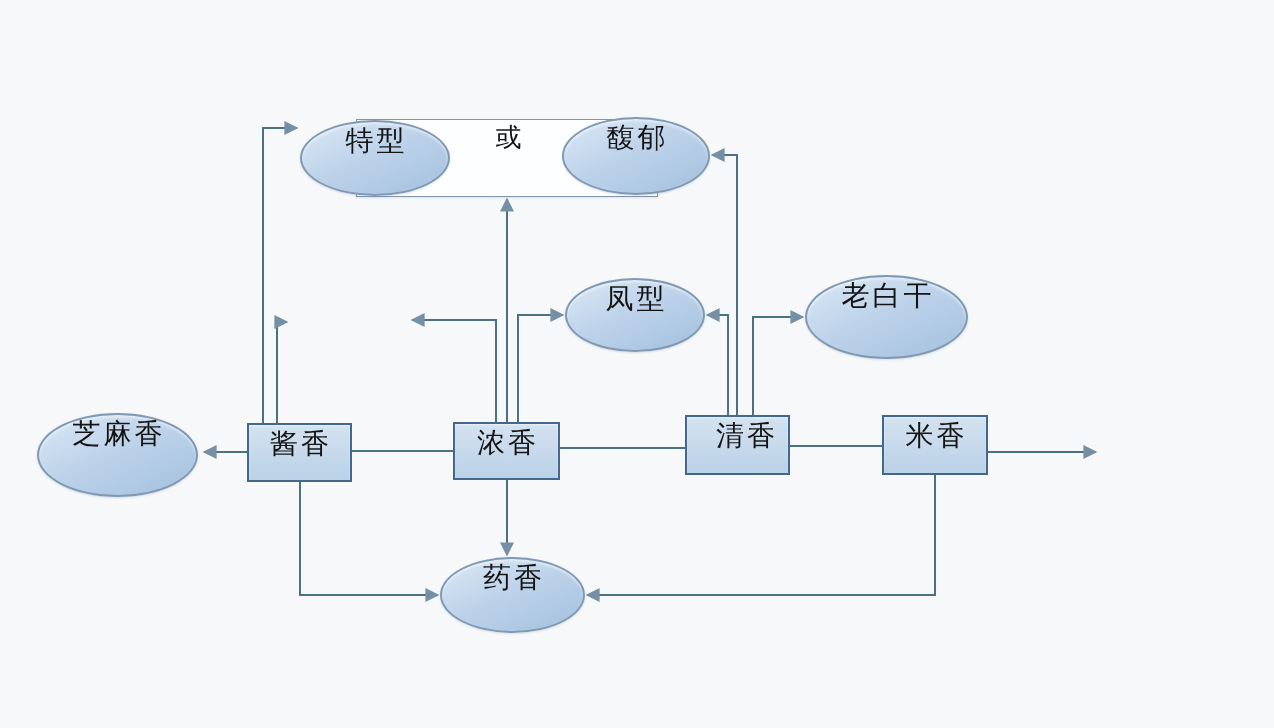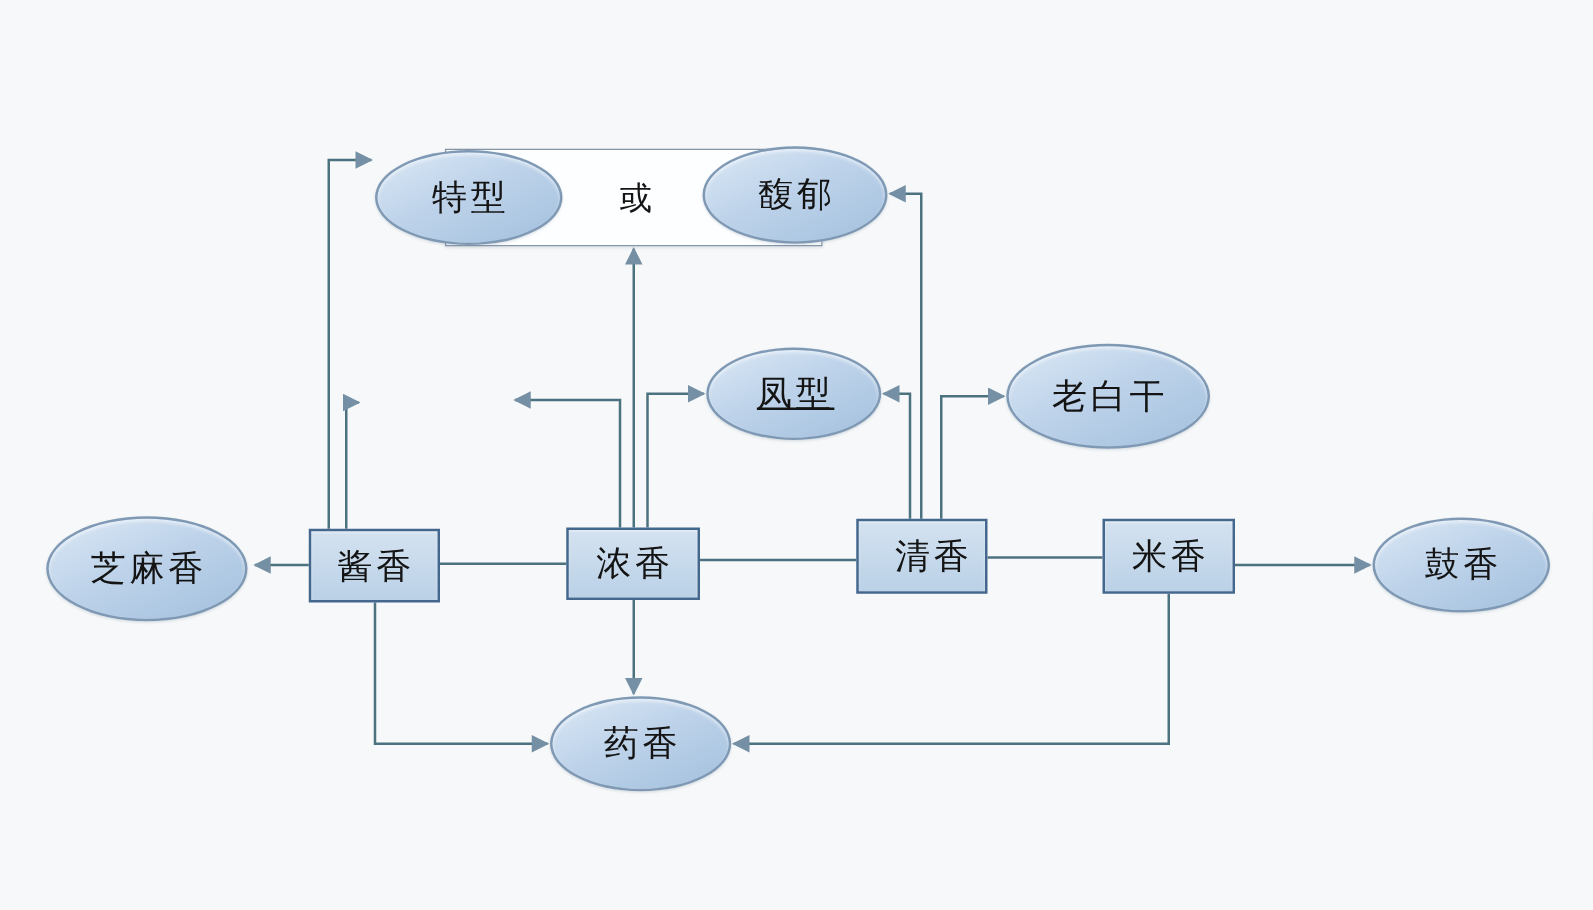--- a/index.html
+++ b/index.html
@@ -8,21 +8,21 @@
     position:relative;
     width:1274px;height:728px;
     margin:0 auto;
     background:#f6f8f9;
     overflow:hidden;
     font-family:"Liberation Sans","DejaVu Sans",sans-serif;
   }
   #edges{position:absolute;left:0;top:0;width:1274px;height:728px;}
   .node{
     position:absolute;
-    display:flex;align-items:center;justify-content:center;
+    display:flex;justify-content:center;
     box-sizing:border-box;
     color:#141414;
   }
   .node .label{
     font-size:28px;
     letter-spacing:3px;
     white-space:nowrap;
     text-indent:3px;
   }
   .node.ellipse{
@@ -73,40 +73,37 @@
 
 <div class="node group" style="left: 356px; top: 119px; width: 302px; height: 78px;">
       <span class="label">或</span>
     </div>
     <div class="node ellipse" style="left: 300px; top: 120px; width: 150px; height: 76px;">
       <span class="label">特型</span>
     </div>
     <div class="node ellipse" style="left: 562px; top: 117px; width: 148px; height: 78px;">
       <span class="label">馥郁</span>
     </div>
-    <div class="node ellipse" style="left: 565px; top: 278px; width: 140px; height: 74px; text-decoration: underline;">
+    <div class="node ellipse" style="left: 565px; top: 278px; width: 140px; height: 74px;">
       <span class="label">凤型</span>
     </div>
     <div class="node ellipse" style="left: 805px; top: 275px; width: 163px; height: 84px;">
       <span class="label">老白干</span>
     </div>
     <div class="node ellipse" style="left: 37px; top: 413px; width: 161px; height: 84px;">
       <span class="label">芝麻香</span>
     </div>
     <div class="node rect" style="left: 247px; top: 423px; width: 105px; height: 59px;">
       <span class="label">酱香</span>
     </div>
     <div class="node rect" style="left: 453px; top: 422px; width: 107px; height: 58px;">
       <span class="label">浓香</span>
     </div>
     <div class="node rect" style="left: 685px; top: 415px; width: 105px; height: 60px; padding-left: 16px;">
       <span class="label">清香</span>
     </div>
     <div class="node rect" style="left: 882px; top: 415px; width: 106px; height: 60px;">
       <span class="label">米香</span>
     </div>
-    <div class="node ellipse" style="left: 1098px; top: 414px; width: 142px; height: 76px;">
-      <span class="label">鼓香</span>
-    </div>
     <div class="node ellipse" style="left: 440px; top: 557px; width: 145px; height: 76px;">
       <span class="label">药香</span>
     </div>
   </div>
 
 </body></html>

